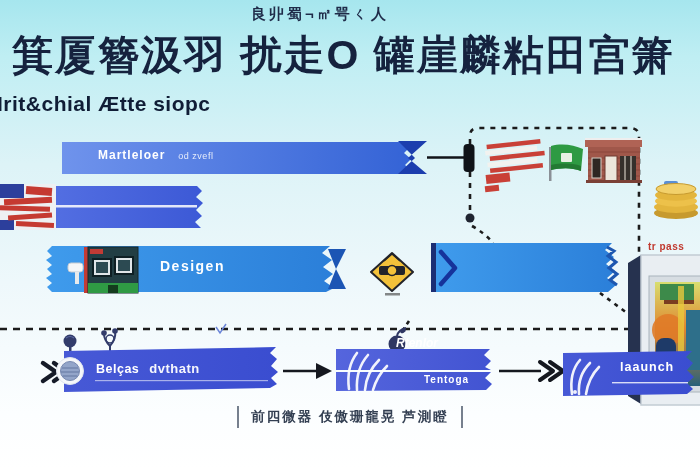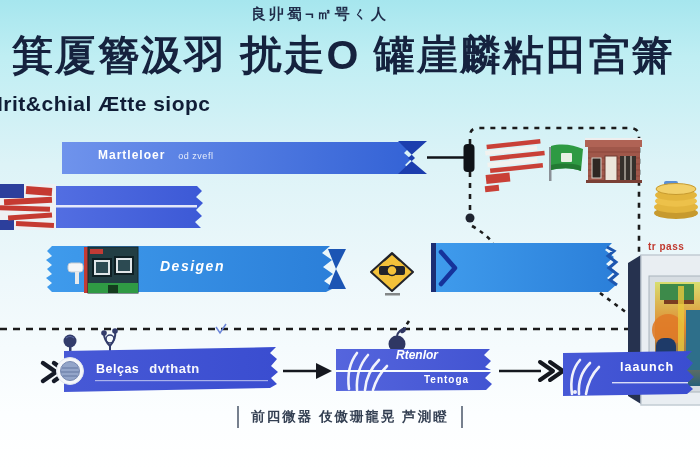--- a/index.html
+++ b/index.html
@@ -12,27 +12,27 @@
   svg.art{position:absolute; left:0; top:0; z-index:1;}
   .txt{z-index:2;}
   .top-small{left:0; top:5px; width:640px; text-align:center; font-size:15px; font-weight:bold;
     letter-spacing:3px; color:#1f2b49;}
   .main-title{left:0; top:28px; width:616px; text-align:center; font-size:41px; font-weight:bold;
     letter-spacing:2px; color:#15223e;padding-left:12px;}
   .subtitle{left:-3px; top:92px; font-size:21px; font-weight:bold; color:#101d36; letter-spacing:.5px;}
   .rlabel{color:#ffffff; font-weight:bold;}
   .lbl-marteloer{left:98px; top:148px; font-size:12px; letter-spacing:1px;}
   .lbl-marteloer .sub{font-size:9px; font-weight:normal; opacity:.85; margin-left:13px; letter-spacing:.5px;}
-  .lbl-desigen{left:160px; top:258px; font-size:14px; letter-spacing:1.5px;font-style:italic;}
+  .lbl-desigen{left:160px; top:258px; font-size:14px; letter-spacing:1.5px;}
   .lbl-deala{left:466px; top:257px; font-size:13px; letter-spacing:.5px;}
   .lbl-deala .sub{font-size:10.5px; margin-left:6px; opacity:.95; letter-spacing:.3px;}
   .monitor-note{left:648px; top:241px; font-size:10px; font-weight:bold; color:#c0392f; letter-spacing:.5px;}
   .lbl-belcas{left:96px; top:361px; font-size:12.5px; letter-spacing:.5px;}
   .lbl-belcas .sub{font-size:13px; margin-left:10px; opacity:.95;}
-  .lbl-rtnlor{left:396px; top:348px; font-size:12px; font-style:italic;}
+  .lbl-rtnlor{left:396px; top:336px; font-size:12px; font-style:italic;}
   .lbl-tentoga{left:396px; top:374px; font-size:10px; letter-spacing:1px;margin-left:28px;}
   .lbl-laaunch{left:620px; top:360px; font-size:12.5px; letter-spacing:1px;}
   .caption-row{left:0; top:406px; width:700px; display:flex; justify-content:center;
     align-items:center; gap:12px;}
   .caption-bar{width:2px; height:22px; background:#4a5568; opacity:.75;}
   .caption-text{font-size:13.5px; color:#333f52; letter-spacing:2px; font-weight:bold;}
 </style>
 </head>
 <body>
 

